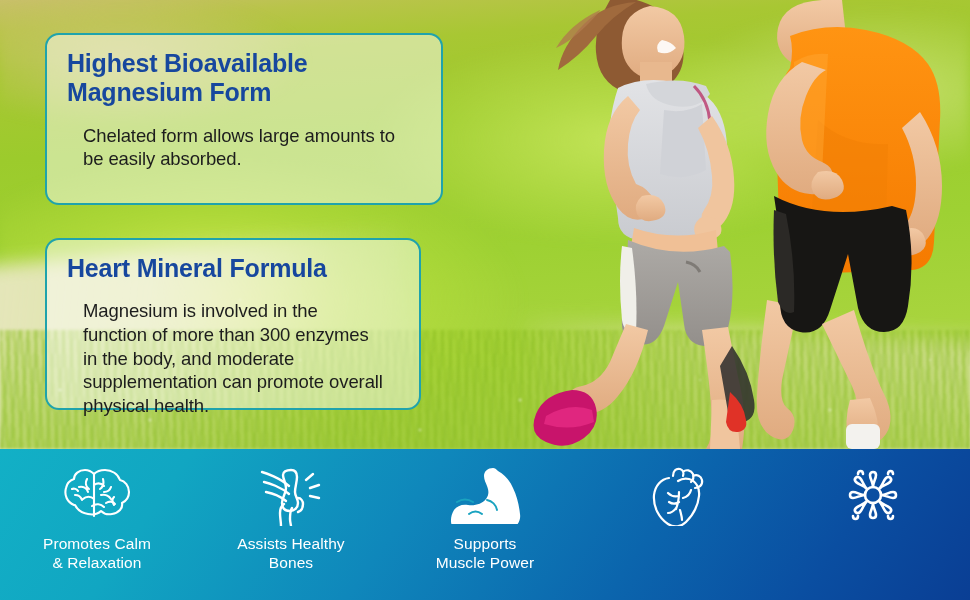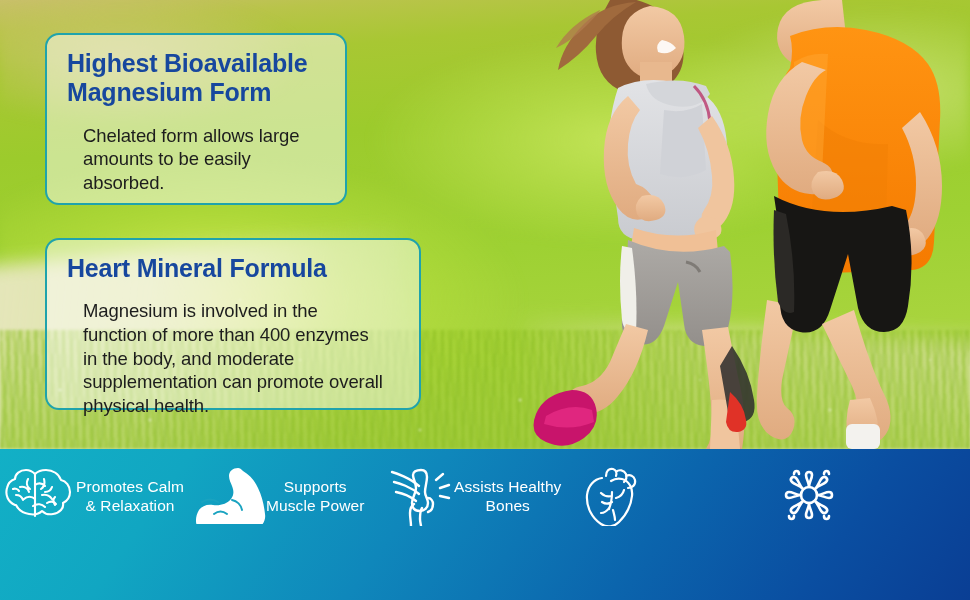--- a/index.html
+++ b/index.html
@@ -70,21 +70,21 @@
 
   
   .card{
     position:absolute;
     border:2px solid #1fa3ac;
     border-radius:14px;
     background:rgba(255,255,255,.48);
     box-sizing:border-box;
     padding:14px 18px 14px 20px;
   }
-  #card-0{left:45px;top:33px;width:302px;height:172px;}
+  #card-0{left:45px;top:33px;width:398px;height:172px;}
   #card-1{left:45px;top:238px;width:376px;height:172px;}
   .card h2{
     margin:0 0 6px 0;
     color:#17479e;
     font-size:25px;
     font-weight:bold;
     line-height:1.17;
     letter-spacing:-.2px;
   }
   .card p{
@@ -95,21 +95,21 @@
     letter-spacing:-.1px;
   }
 
   
   .benefits{
     position:absolute;left:0;top:449px;width:970px;height:151px;
     background:linear-gradient(125deg,#12b0c6 0%,#11a6c2 18%,#0f87bb 42%,#0b65ad 66%,#0a4ea1 84%,#0a3e94 100%);
     display:flex;align-items:flex-start;
   }
   .benefit{
-    flex:1;display:flex;flex-direction:row;align-items:center;
+    flex:1;display:flex;flex-direction:column;align-items:center;
     padding-top:10px;
   }
   .benefit .ico{height:72px;display:flex;align-items:center;justify-content:center;}
   .benefit .lbl{
     margin-top:4px;color:#ffffff;font-size:15.5px;line-height:1.22;text-align:center;
     letter-spacing:.1px;
   }
 </style>
 </head>
 <body>
@@ -216,57 +216,57 @@
       </svg>
     </div>
 
     <div class="card" id="card-0">
       <h2>Highest Bioavailable Magnesium Form</h2>
       <p>Chelated form allows large amounts to be easily absorbed.</p>
     </div>
 
     <div class="card" id="card-1">
       <h2>Heart Mineral Formula</h2>
-      <p>Magnesium is involved in the function of more than 400 enzymes in the body, and moderate supplementation can promote overall physical health.</p>
+      <p>Magnesium is involved in the function of more than 300 enzymes in the body, and moderate supplementation can promote overall physical health.</p>
     </div>
   </div>
 
   <div class="benefits">
 
     <div class="benefit">
       <span class="ico">
         <svg width="76" height="60" viewBox="0 0 76 60" fill="none" stroke="#ffffff" stroke-width="2.1" stroke-linecap="round" stroke-linejoin="round">
           <path d="M15 40c-7-3-10-10-8-17 1-5 5-8 8-9 0-5 5-9 11-9 4 0 7 2 9 4 3-3 7-4 11-4 7 0 13 4 15 10 5 1 9 6 9 12 0 5-3 9-7 11 1 5-3 10-10 11-5 1-9-1-11-3-3 3-8 4-13 3-6-1-11-5-13-9z"></path>
           <path d="M28 14c-2 4-1 8 2 10M20 22c4-1 8 1 9 5M24 34c3-3 8-3 11 0M35 9v42M35 20c3-2 7-2 10 1M44 14c1 4 0 8-3 10M42 30c4-1 8 1 10 4M33 41c4-3 9-2 12 1M47 38c3-2 7-2 9 1M16 30c3 0 6 2 7 5M52 22c-1 3-4 5-7 5M13 24c2-1 5 0 6 2M55 40c-2-3-2-6 0-8"></path>
         </svg>
       </span>
       <span class="lbl">Promotes Calm<br>&amp; Relaxation</span>
-    </div>
-
-    <div class="benefit">
-      <span class="ico">
-        <svg width="72" height="58" viewBox="0 0 72 58" fill="#ffffff">
-          <path d="M44 2c-5 0-9 3-9 8 0 4 2 7 3 10 2 5 2 9-1 13-4 5-11 7-18 6-6-1-11 1-14 5-3 5-4 11-2 16 6 2 13 1 18-2 2 6 8 9 14 9 7 0 12-4 14-9 3 4 9 6 14 4 6-2 9-8 8-14-1-9-3-18-7-26-3-7-8-13-15-17-2-2-3-3-5-3z"></path>
-          <path d="M8 36c5-3 11-3 16 0M20 48c4-3 9-3 13 0M38 34c5 1 9 5 10 10" stroke="#1aa3c0" stroke-width="2" fill="none" stroke-linecap="round"></path>
-        </svg>
-      </span>
-      <span class="lbl">Supports<br>Muscle Power</span>
     </div>
 
     <div class="benefit">
       <span class="ico">
         <svg width="66" height="62" viewBox="0 0 66 62" fill="none" stroke="#ffffff" stroke-width="2.4" stroke-linecap="round" stroke-linejoin="round">
           <path d="M4 8c4 1 18 6 27 14M6 18c5 1 17 5 25 12M8 28c5 1 14 4 20 9"></path>
           <path d="M33 6c4 0 6 3 6 7 0 5-2 10-2 15 0 4 3 7 3 11 0 5-4 8-8 8-5 0-8-3-8-8 0-6 4-9 4-15 0-5-3-9-3-13 0-3 3-5 8-5z"></path>
           <path d="M26 40c-3 2-4 5-4 9 0 5 1 9 1 13M34 44c-2 3-2 7-2 11 0 3 1 6 1 7"></path>
           <path d="M40 34c3 0 5 3 5 6 0 4-2 7-5 8"></path>
           <path d="M48 16l7-6M52 24l9-3M52 32l9 2"></path>
         </svg>
       </span>
       <span class="lbl">Assists Healthy<br>Bones</span>
+    </div>
+
+    <div class="benefit">
+      <span class="ico">
+        <svg width="72" height="58" viewBox="0 0 72 58" fill="#ffffff">
+          <path d="M44 2c-5 0-9 3-9 8 0 4 2 7 3 10 2 5 2 9-1 13-4 5-11 7-18 6-6-1-11 1-14 5-3 5-4 11-2 16 6 2 13 1 18-2 2 6 8 9 14 9 7 0 12-4 14-9 3 4 9 6 14 4 6-2 9-8 8-14-1-9-3-18-7-26-3-7-8-13-15-17-2-2-3-3-5-3z"></path>
+          <path d="M8 36c5-3 11-3 16 0M20 48c4-3 9-3 13 0M38 34c5 1 9 5 10 10" stroke="#1aa3c0" stroke-width="2" fill="none" stroke-linecap="round"></path>
+        </svg>
+      </span>
+      <span class="lbl">Supports<br>Muscle Power</span>
     </div>
 
     <div class="benefit">
       <span class="ico">
         <svg width="60" height="62" viewBox="0 0 60 62" fill="none" stroke="#ffffff" stroke-width="2.2" stroke-linecap="round" stroke-linejoin="round">
           <path d="M20 14c-8 1-14 8-15 17-1 12 5 23 14 29 6 4 13 3 18-2 7-7 12-16 13-26 1-8-3-15-10-17-4-1-8 0-11 2"></path>
           <path d="M24 12c0-5 3-8 7-7 3 1 4 4 3 7M34 8c3-3 8-2 10 2 1 3 0 6-2 8M44 12c4-2 8 0 9 4 1 5-3 8-7 8"></path>
           <path d="M30 28c0 6-1 12-3 17M30 32c-4 1-8 0-11-3M30 38c-3 2-7 2-10 0M27 44c-2 3-5 5-8 5M31 46c1 4 2 7 2 10M34 34c4-1 7-4 8-8"></path>
         </svg>
       </span>

